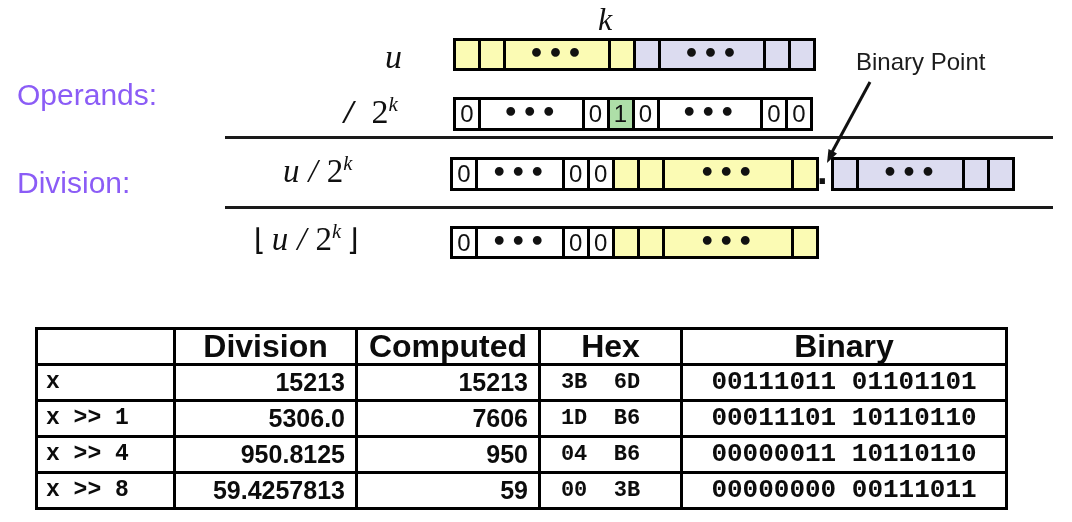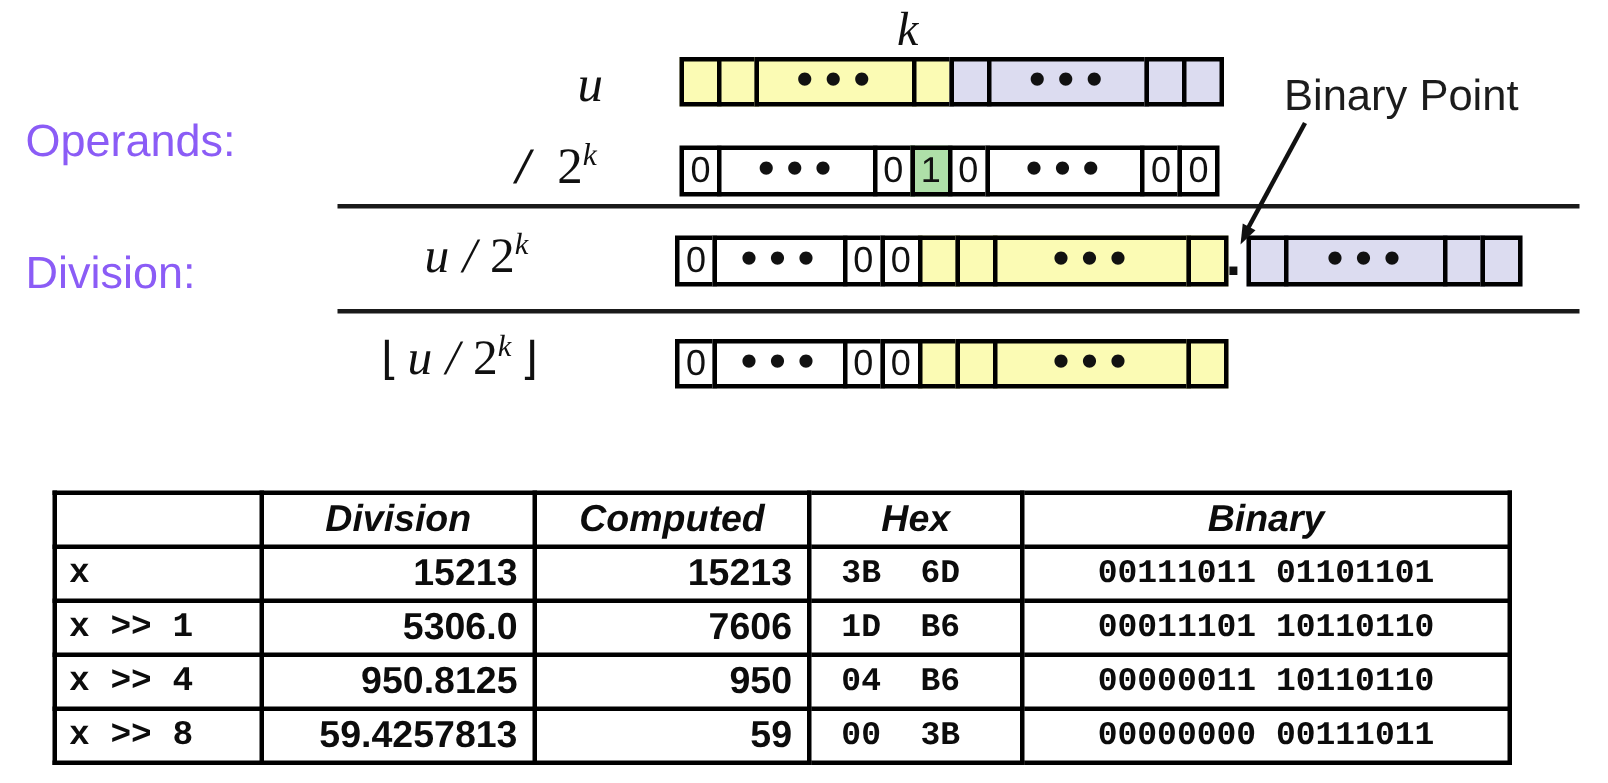--- a/index.html
+++ b/index.html
@@ -47,36 +47,36 @@
   .cell.yellow{background:#FBFBB4;}
   .cell.purple{background:#DCDCF0;}
   .cell.green{background:#AEDFA8;}
   .cell.dots{font-family:"DejaVu Sans",sans-serif;font-size:25px;letter-spacing:3px;
              font-weight:bold;padding-bottom:3px;}
   #row-quot .cell.white.wide,#row-res .cell.white.wide{flex:0.78;}
   #row-quot .cell.yellow.wide,#row-res .cell.yellow.wide{flex:1.18;}
 
   
   .bpoint{position:absolute;left:817px;top:150px;font-size:38px;font-weight:bold;color:#111;}
-  .bp-label{position:absolute;left:856px;top:48px;font-size:29px;color:#1c1c1c;white-space:nowrap;}
+  .bp-label{position:absolute;left:856px;top:48px;font-size:24px;color:#1c1c1c;white-space:nowrap;}
   .bp-arrow{position:absolute;left:808px;top:76px;width:80px;height:96px;}
 
   
   .shift-table{position:absolute;left:35px;top:327px;border-collapse:collapse;table-layout:fixed;
                width:970px;background:#fff;}
   .shift-table th,.shift-table td{border:3px solid #000;height:33px;padding:0;line-height:33px;
                overflow:hidden;color:#0c0c0c;}
-  .shift-table th{font-size:25px;font-weight:bold;text-align:center;font-family:"Liberation Sans",sans-serif;font-style:italic;}
+  .shift-table th{font-size:32px;font-weight:bold;text-align:center;font-family:"Liberation Sans",sans-serif;}
   td.expr{font-family:"Liberation Mono",monospace;font-weight:bold;font-size:23px;
           text-align:left;padding-left:8px;white-space:pre;}
   td.num{font-size:25px;font-weight:bold;text-align:right;padding-right:10px;
          font-family:"Liberation Sans",sans-serif;}
   td.hex{font-family:"Liberation Mono",monospace;font-weight:bold;font-size:22px;
          text-align:center;padding-right:20px;white-space:pre;}
-  td.bin{font-family:"Liberation Mono",monospace;font-weight:bold;font-size:22px;
+  td.bin{font-family:"Liberation Mono",monospace;font-weight:bold;font-size:26px;
          text-align:center;white-space:pre;}
 </style>
 </head>
 <body>
 
 <div class="canvas">
 
   <div class="side-label" id="lbl-operands">Operands:</div>
   <div class="side-label" id="lbl-division">Division:</div>
 

